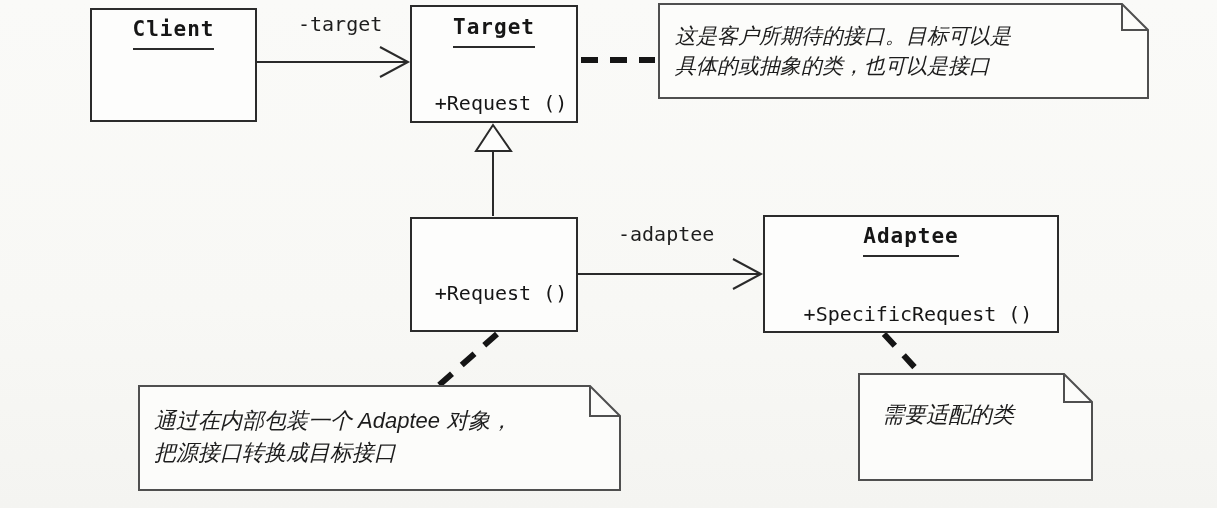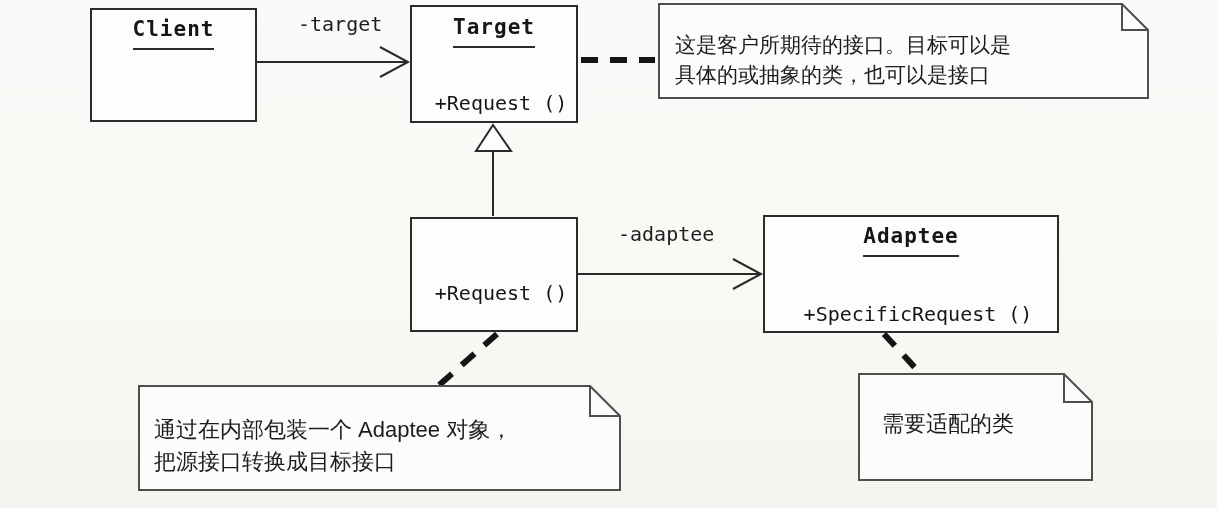--- a/index.html
+++ b/index.html
@@ -55,24 +55,25 @@
   }
   .uml-note {
     position: absolute;
   }
   .uml-note svg.note-shape {
     position: absolute;
     left: 0; top: 0;
   }
   .uml-note .note-text {
     position: absolute;
-    left: 0; top: 12px; right: 0;
+    left: 0; top: 3px; right: 0;
     font-family: "Liberation Sans", "DejaVu Sans", sans-serif;
     color: #1c1c1c;
     white-space: nowrap;
+    font-style: italic;
   }
   #note-target .note-text   { padding: 15px 0 0 17px; font-size: 21px; line-height: 30px; }
   #note-adapter .note-text  { padding: 17px 0 0 16px; font-size: 22px; line-height: 32px; }
   #note-adaptee .note-text  { padding: 24px 0 0 24px; font-size: 22px; line-height: 30px; }
 </style>
 </head>
 <body>
 
 <div id="canvas">
 

